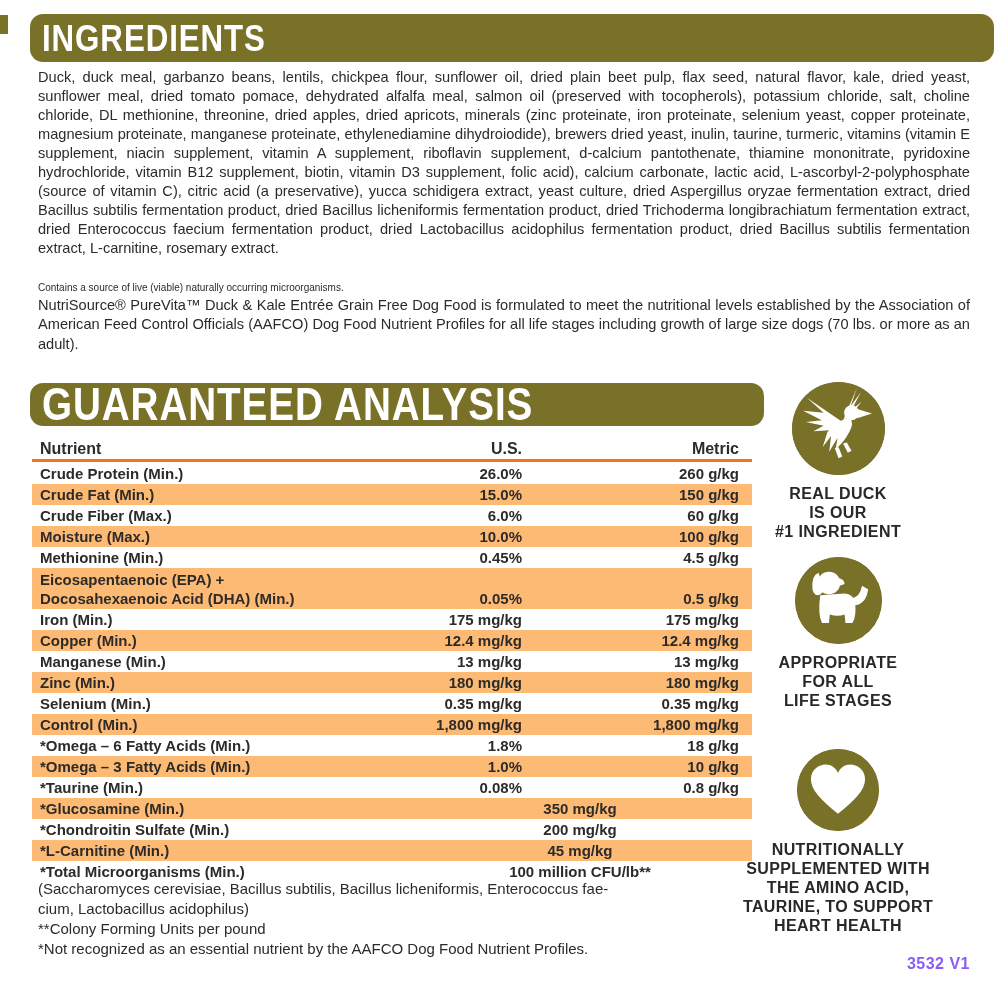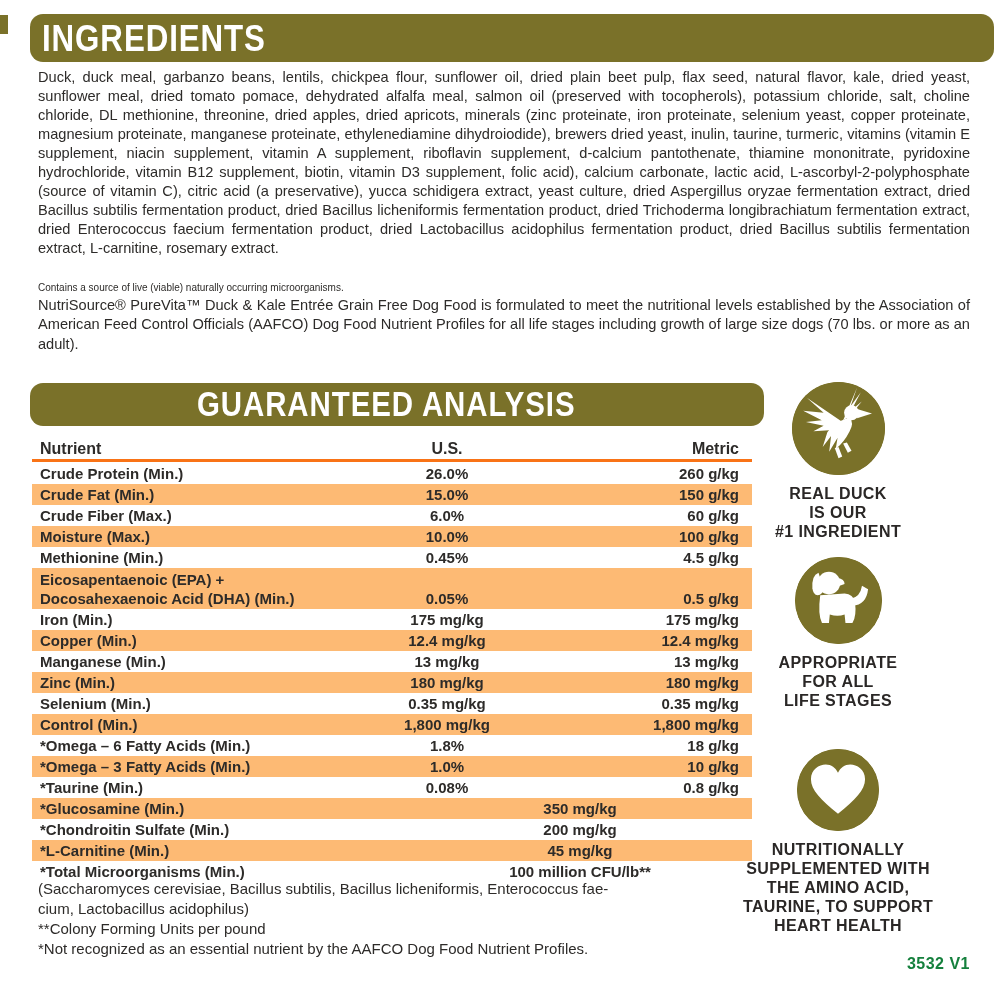--- a/index.html
+++ b/index.html
@@ -12,58 +12,58 @@
   .page{position:absolute;inset:0;}
 
   
   .banner{
     position:absolute;background:#7a7129;color:#ffffff;
     font-weight:bold;letter-spacing:1px;
     display:flex;align-items:center;padding-left:12px;
     font-size:34px;transform-origin:left center;border-radius:13px;
   }
   .banner-ingredients{left:30px;top:14px;width:952px;height:48px;}
-  .banner-analysis{left:30px;top:383px;width:722px;height:43px;font-size:32px;justify-content:center;}
+  .banner-analysis{left:30px;top:383px;width:722px;height:43px;font-size:42px;}
   .banner-text{display:inline-block;transform:scale(0.92,1.08);transform-origin:left center;white-space:nowrap;}
   .corner-mark{position:absolute;left:0;top:15px;width:8px;height:19px;background:#7a7129;}
 
   
   .textcol{position:absolute;left:38px;width:932px;}
   .ing-body{top:68px;font-size:14.6px;line-height:19px;text-align:justify;}
   .contains-note{top:278px;font-size:10px;line-height:19px;}
   .aafco{top:296px;font-size:14.6px;line-height:19.3px;text-align:justify;}
 
   
   .ga-table{position:absolute;left:32px;top:437px;width:720px;font-size:15px;color:#2d2b29;}
   .trow{display:flex;align-items:flex-end;min-height:21px;padding-left:8px;padding-right:13px;font-weight:bold;}
   .trow.shaded{background:#fdba74;}
   .thead{font-weight:bold;font-size:16px;border-bottom:3px solid #f97316;min-height:22px;align-items:center;margin-bottom:1px;}
   .c-name{width:332px;line-height:21px;white-space:pre-line;}
   .c-name.twoline{line-height:19px;padding:2px 0 1px 0;}
-  .c-us{width:150px;text-align:center;line-height:21px;}
+  .c-us{width:150px;text-align:right;line-height:21px;}
   .c-metric{flex:1;text-align:right;line-height:21px;}
   .c-span{flex:1;text-align:center;padding-left:49px;line-height:21px;}
 
   .footnotes{position:absolute;left:38px;top:879px;font-size:15px;line-height:20px;color:#2d2b29;}
 
   
   .badge{position:absolute;left:738px;width:200px;text-align:center;}
   .badge-circle{border-radius:50%;background:#7a7129;margin:0 auto;display:block;}
   .badge-duck{top:382px;}
   .badge-duck .badge-circle{width:93px;height:93px;}
   .badge-dog{top:557px;}
   .badge-dog .badge-circle{width:87px;height:87px;}
   .badge-heart{top:749px;}
   .badge-heart .badge-circle{width:82px;height:82px;}
   .badge-label{
     margin-top:9px;font-weight:bold;font-size:16px;line-height:19px;
     letter-spacing:0.4px;color:#2a2726;white-space:pre-line;
   }
   .footer-code{
-    position:absolute;right:30px;top:955px;color:#15803d;
+    position:absolute;right:30px;top:955px;color:#8b5cf6;
     font-weight:bold;font-size:16px;letter-spacing:0.5px;
   }
 </style>
 </head>
 <body>
 
 <div class="page">
 
   <div class="corner-mark"></div>
 

